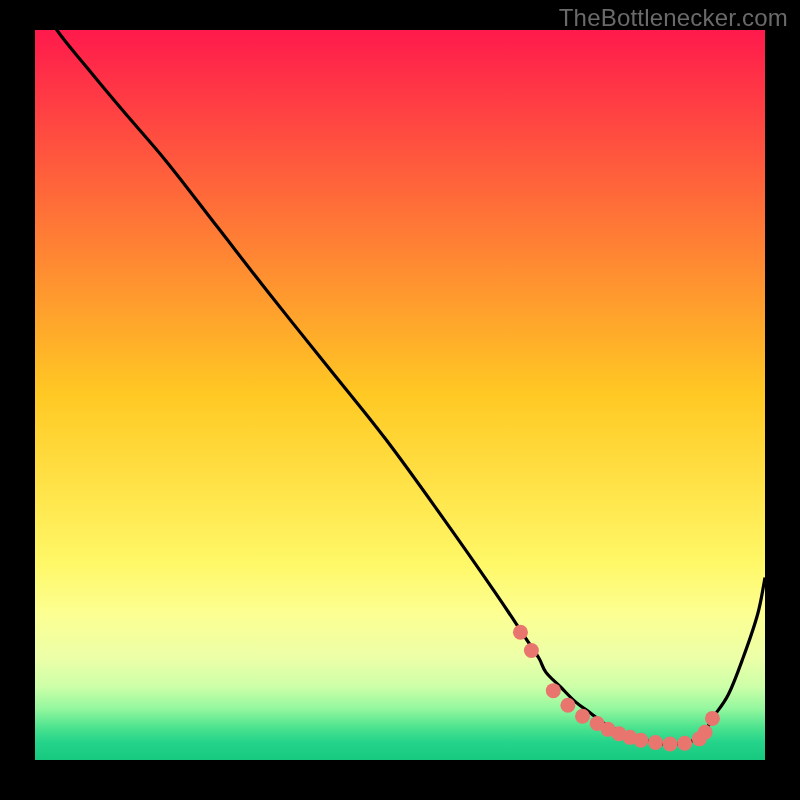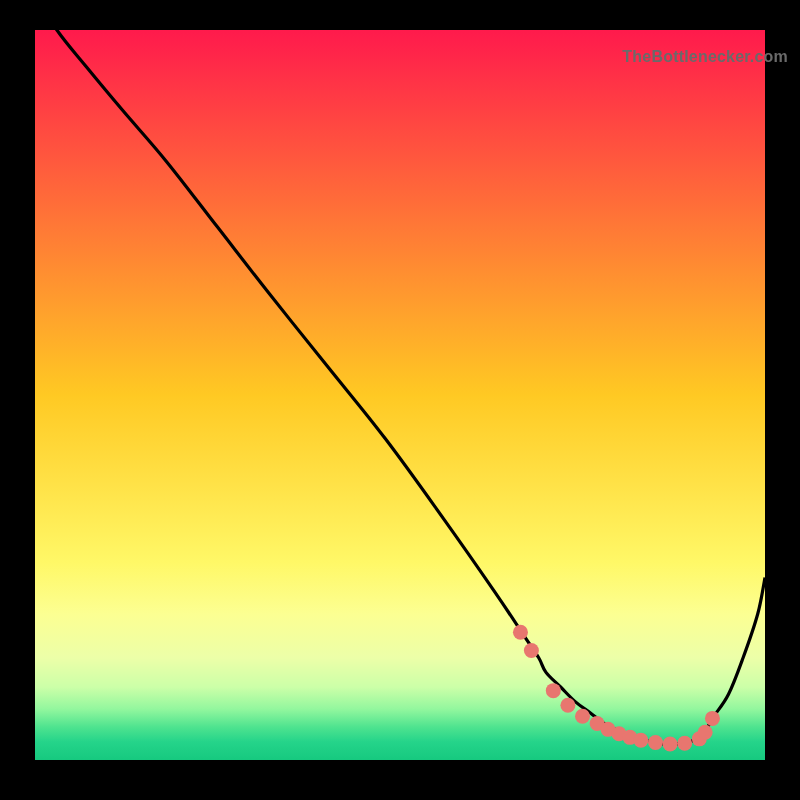--- a/index.html
+++ b/index.html
@@ -15,26 +15,25 @@
     position: relative;
     width: 800px;
     height: 800px;
     background: #000;
   }
   .watermark {
     position: absolute;
     top: 4px;
     right: 12px;
     color: #6a6a6a;
-    font-size: 16px;
-    font-weight: 700;
+    font-size: 24px;
+    font-weight: 400;
     letter-spacing: 0.2px;
     z-index: 10;
     user-select: none;
-    margin-top: 44px;
   }
   .plot {
     position: absolute;
     left: 35px;
     top: 30px;
     width: 730px;
     height: 730px;
     overflow: hidden;
   }
   .plot svg {

